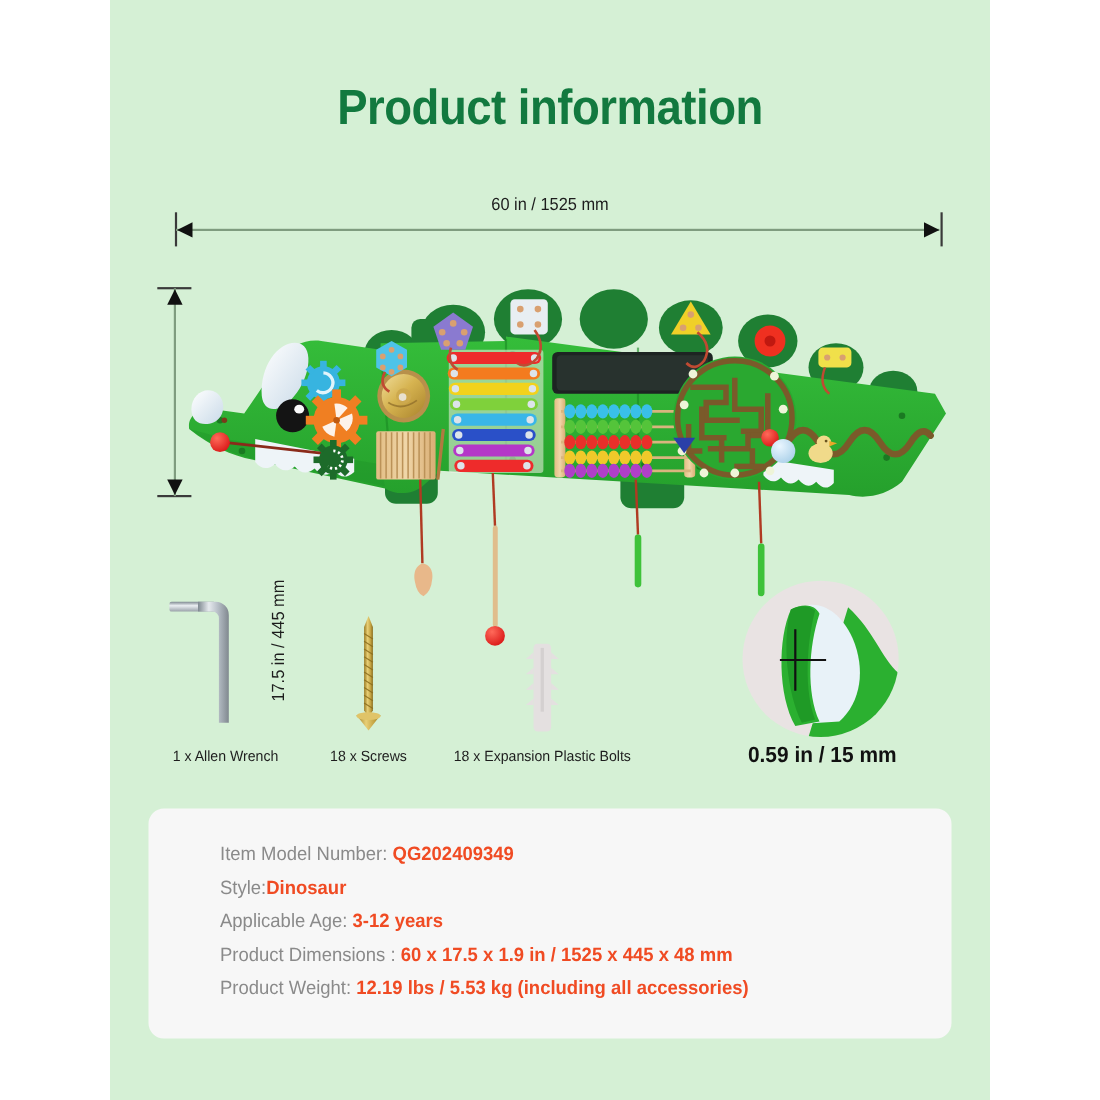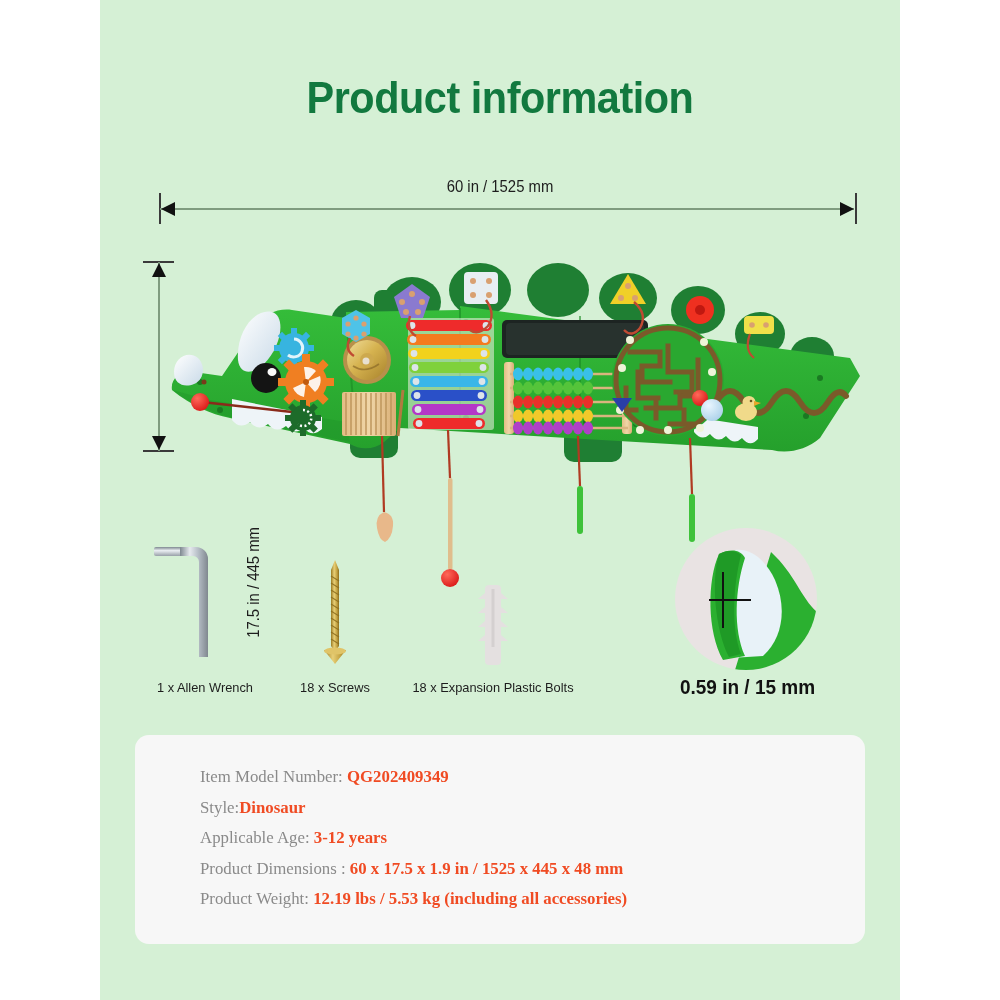--- a/index.html
+++ b/index.html
@@ -101,21 +101,21 @@
     position: absolute; left: 650px; top: 676px; width: 195px;
     text-align: center; font-size: 20px; font-weight: bold; color: #111;
     transform: scaleX(0.95); transform-origin: center;
   }
 
   
   .spec-card {
     position: absolute; left: 135px; top: 735px; width: 730px; height: 209px;
     background: #f7f7f7; border-radius: 14px;
   }
-  .spec-list { position: absolute; left: 65px; top: 26px; font-family: Liberation Serif, serif; }
+  .spec-list { position: absolute; left: 65px; top: 26px; }
   .spec-row {
     font-size: 17.5px; line-height: 30.5px; white-space: nowrap;
     transform: scaleX(0.96); transform-origin: left center;
   }
   .spec-label { color: #8a8a8a; }
   .spec-value { color: #f04b23; font-weight: bold; }
 </style>
 </head>
 <body>
 

